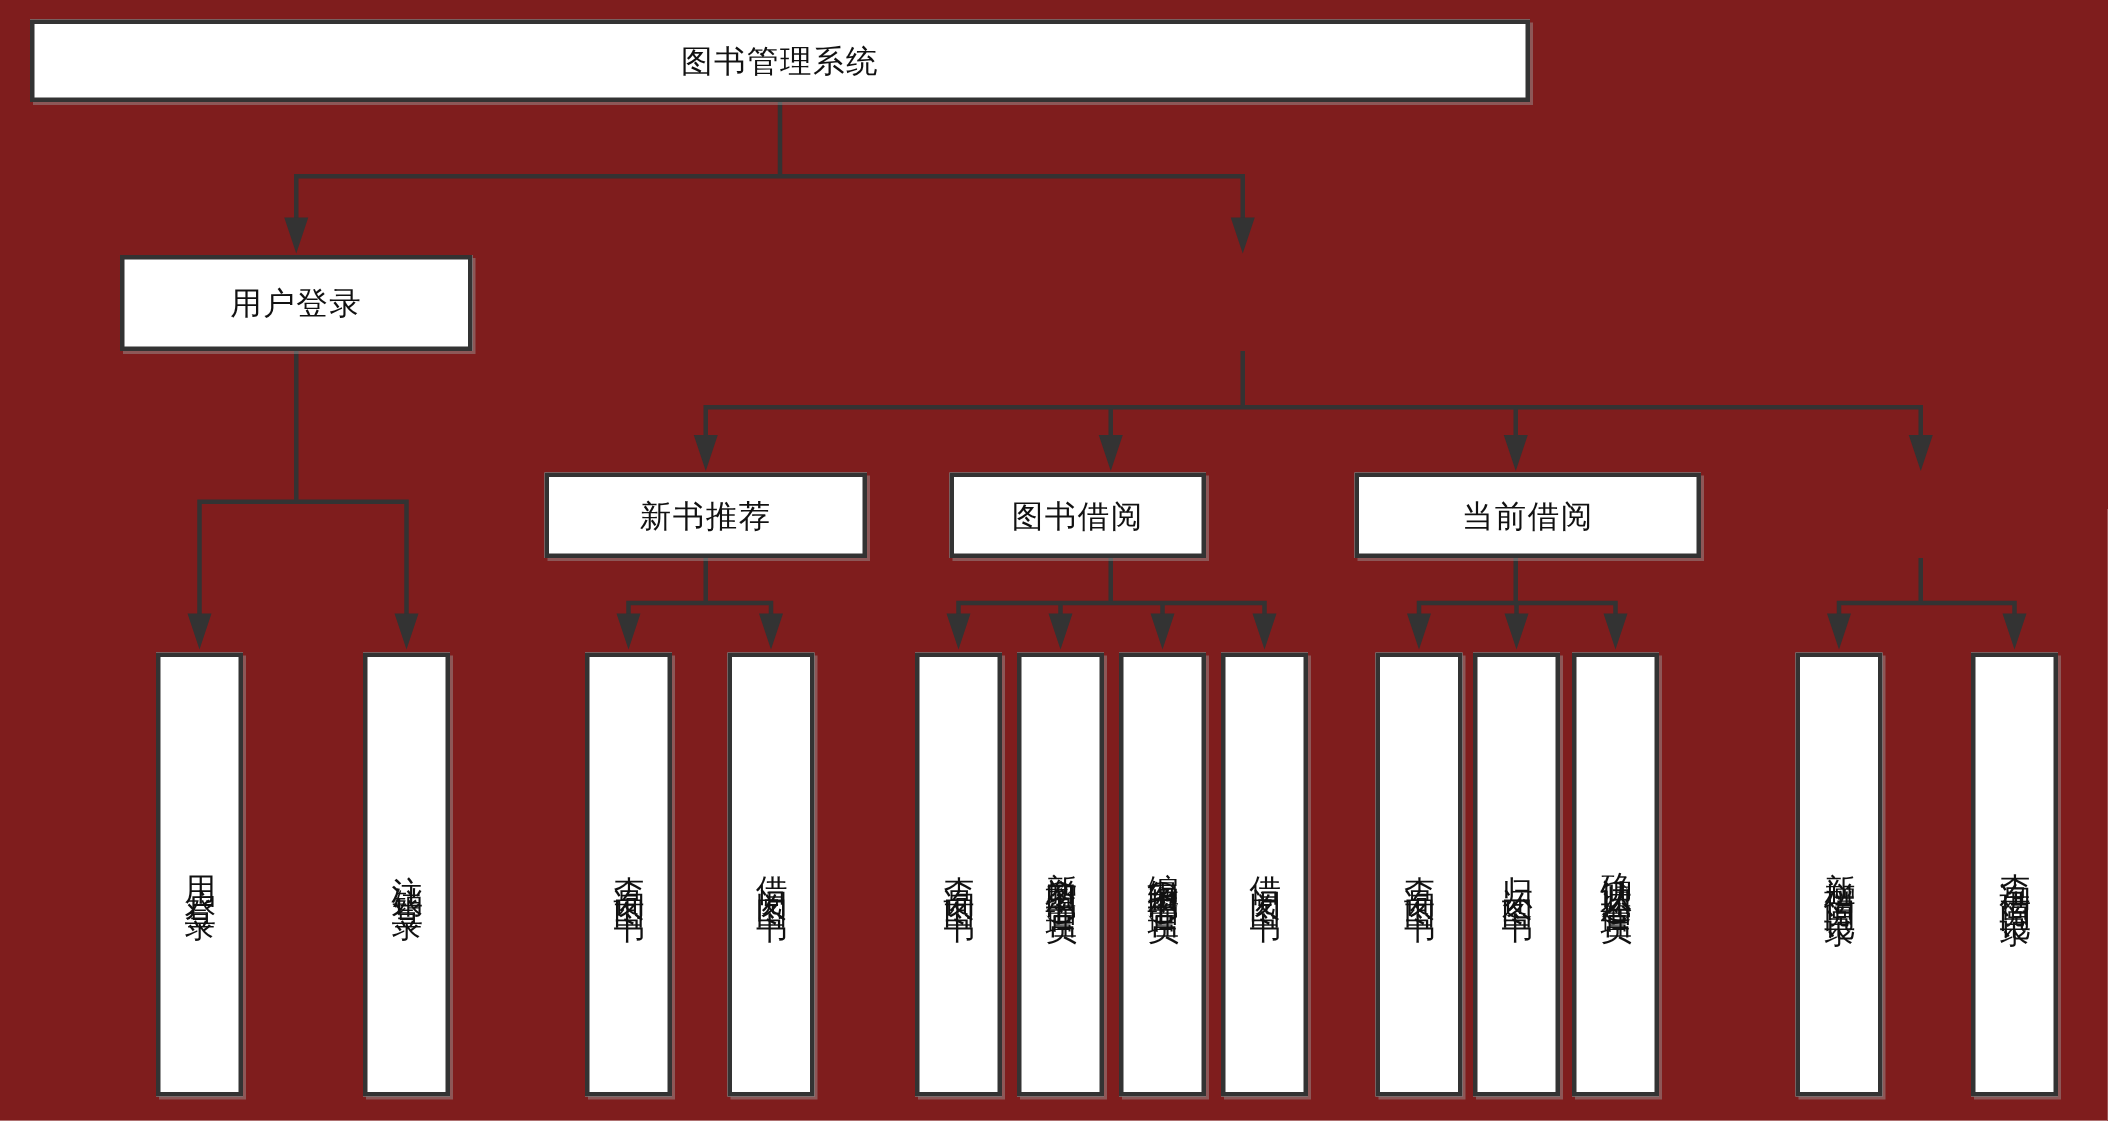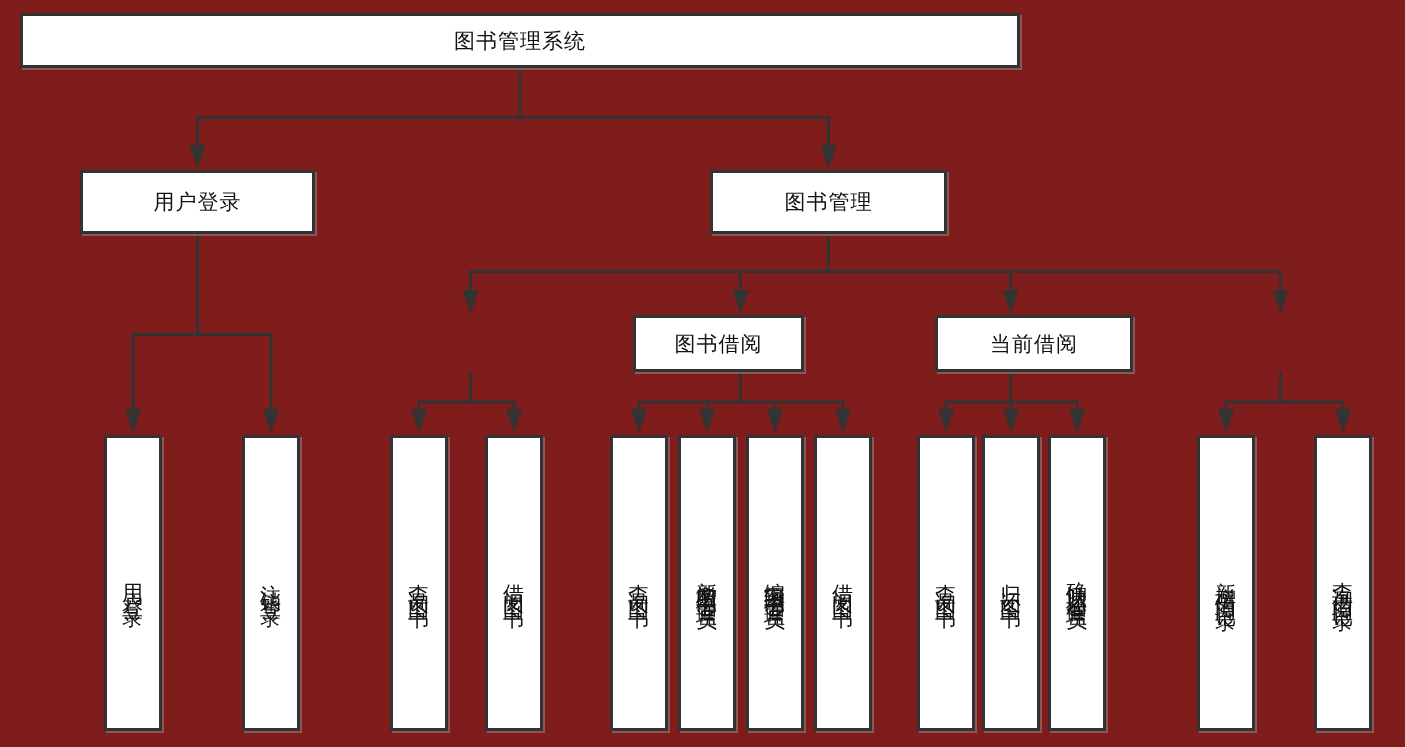--- a/index.html
+++ b/index.html
@@ -107,28 +107,28 @@
     </g>
   </svg>
 
   <div class="node" style="left:20px; top:13px; width:1000px; height:55px;">
     <span class="hlabel">图书管理系统</span>
   </div>
 
   <div class="node" style="left:80px; top:170px; width:235px; height:64px;">
     <span class="hlabel">用户登录</span>
   </div>
-  <div class="node" style="left:710px; top:170px; width:237px; height:64px;">
-    <span class="hlabel">图书管理</span>
+
+  <div class="node" style="left:363px; top:315px; width:215px; height:57px;">
+    <span class="hlabel">新书推荐</span>
   </div>
-
   <div class="node" style="left:633px; top:315px; width:171px; height:57px;">
     <span class="hlabel">图书借阅</span>
   </div>
-  <div class="node" style="left:903px; top:315px; width:198px; height:57px;margin-left:32px;">
+  <div class="node" style="left:903px; top:315px; width:231px; height:57px;">
     <span class="hlabel">当前借阅</span>
   </div>
 
   <div class="node" style="left:104px; top:435px; width:58px; height:296px;">
     <span class="vtext">用户登录</span>
   </div>
   <div class="node" style="left:242px; top:435px; width:58px; height:296px;">
     <span class="vtext">注销登录</span>
   </div>
 

